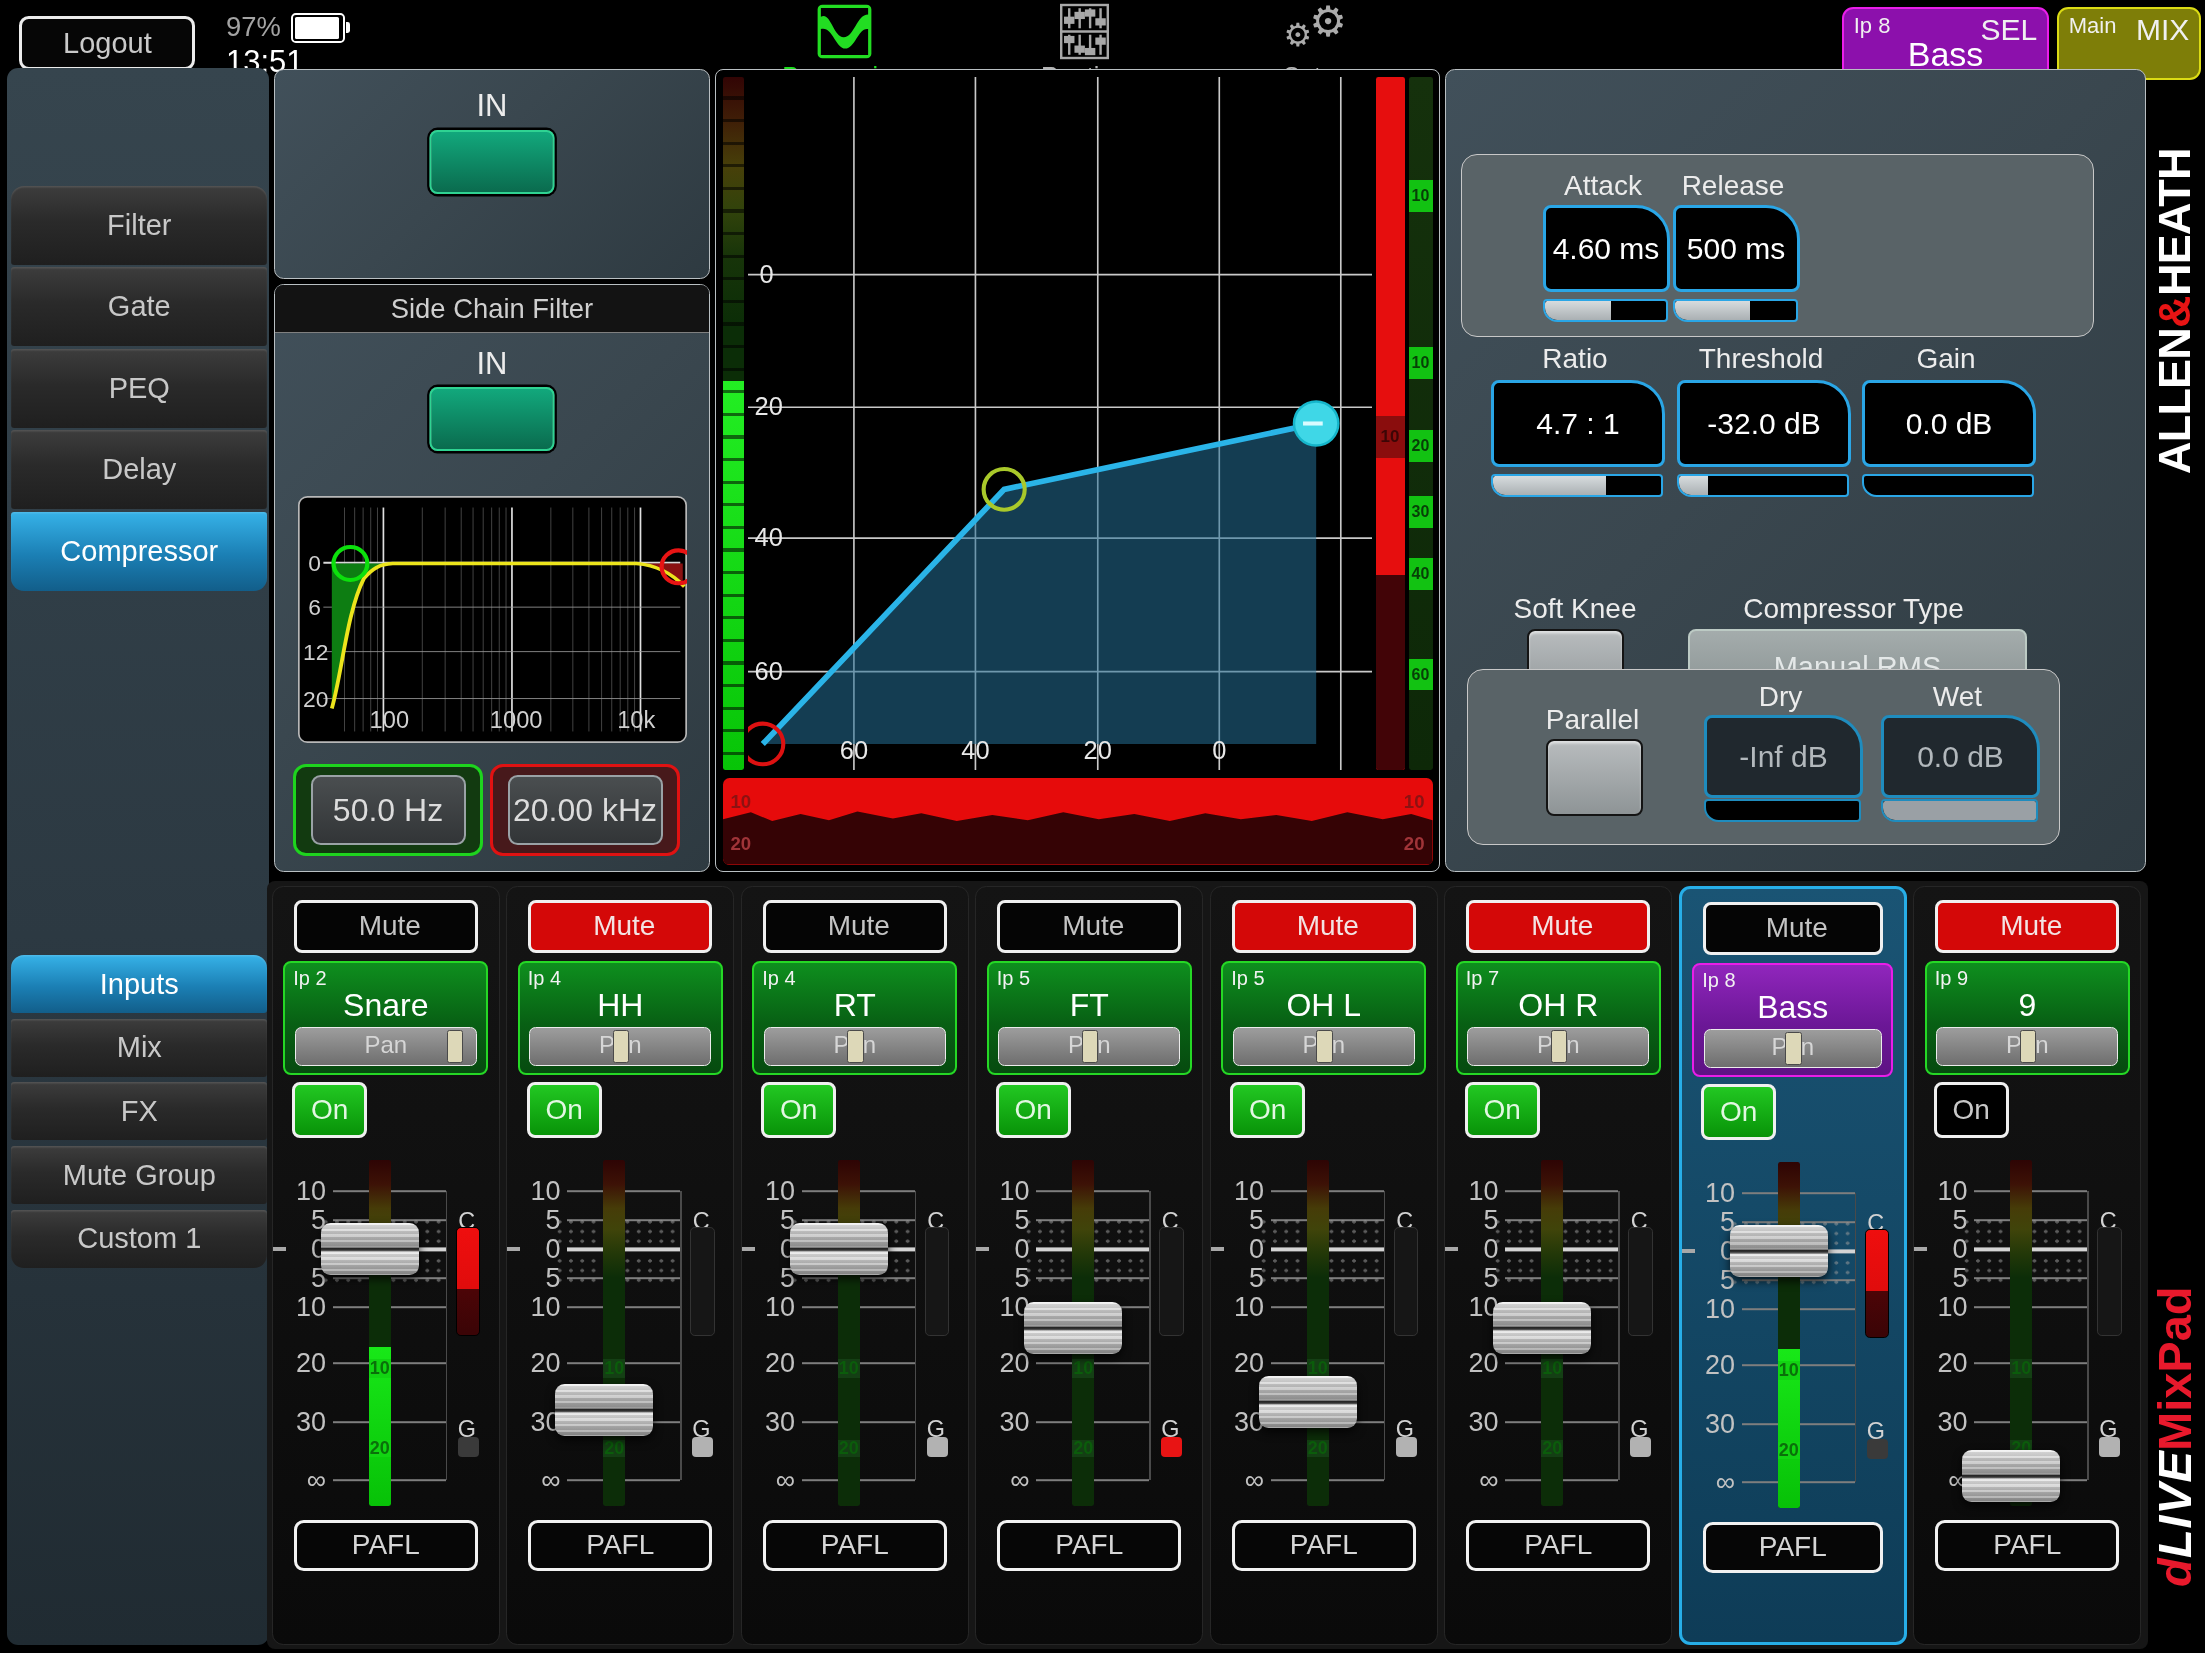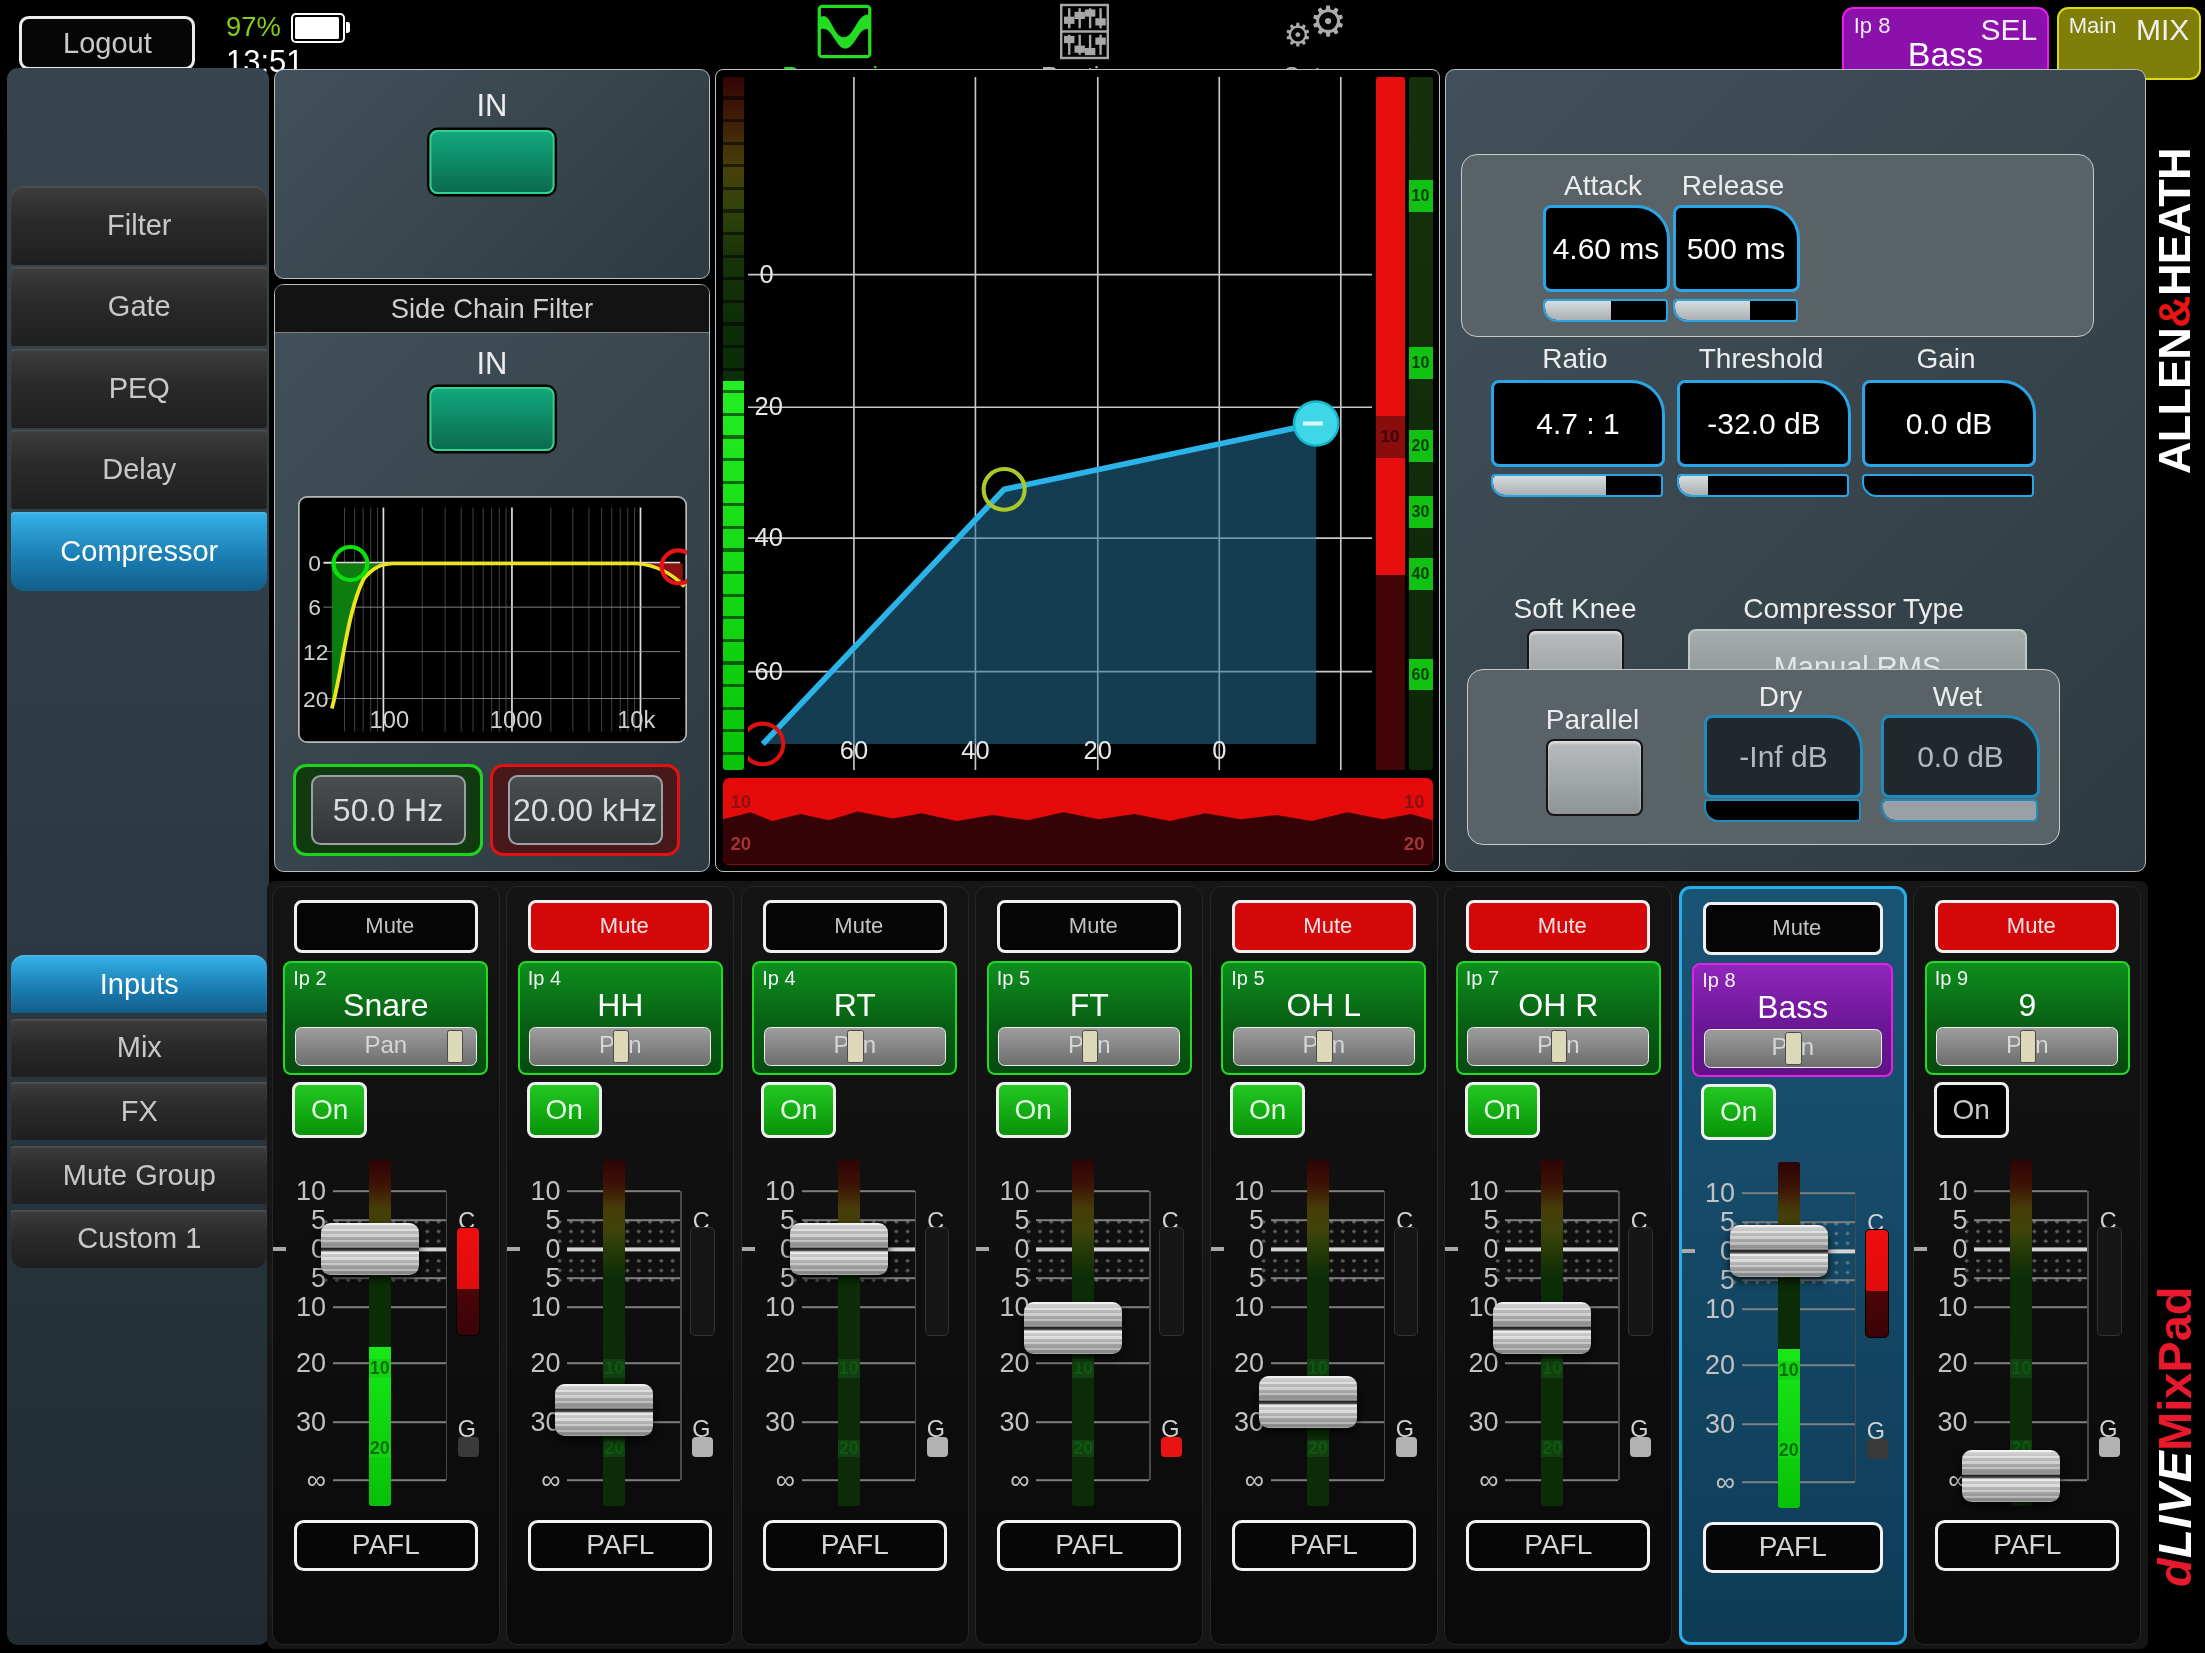--- a/index.html
+++ b/index.html
@@ -2,21 +2,21 @@
 <html style="font-size:13px"><head>
 <meta charset="utf-8">
 <style>
   html,body{margin:0;padding:0;background:#000;}
   #app{position:relative;width:2205px;height:1653px;background:#000;overflow:hidden;
        font-family:"Liberation Sans",sans-serif;color:#e8e8e8;}
   
   #topbar{position:absolute;left:0;top:0;width:100%;height:81px;background:#000;}
   .logout{position:absolute;left:19.4px;top:16px;width:170px;height:48px;border:3.2px solid #ececec;
       border-radius:9.7px;background:#060606;color:#c9c9c9;font-size:29px;display:flex;align-items:center;justify-content:center;}
-  .batt-pct{position:absolute;left:226px;top:11.3px;font-size:27.4px;color:#84cc16;}
+  .batt-pct{position:absolute;left:226px;top:11.3px;font-size:27.4px;color:#a3a3a3;}
   .battery{position:absolute;left:291px;top:13px;width:50px;height:26px;border:2.4px solid #fff;border-radius:4.8px;}
   .battery .fill{position:absolute;left:2.4px;top:2.4px;bottom:2.4px;width:88%;background:#fff;border-radius:1.6px;}
   .battery .tip{position:absolute;right:-7.3px;top:6.5px;width:4.8px;height:11.3px;background:#fff;border-radius:0 2.4px 2.4px 0;}
   .clock{position:absolute;left:226px;top:44px;font-size:31px;color:#fff;}
   .tab{position:absolute;top:3.2px;width:178px;text-align:center;cursor:pointer;}
   .tab .ic{height:57px;display:flex;align-items:center;justify-content:center;}
   .tab .lbl{font-size:25px;color:#b4b4b4;margin-top:1.6px;}
   .tab.active .lbl{color:#1fe01f;}
   .gear-wrap{position:relative;width:65px;height:57px;color:#ababab;}
   .gear-a{position:absolute;right:1.6px;top:-6.5px;font-size:42px;}
@@ -95,21 +95,21 @@
       box-shadow:inset 0 2.4px 2.4px rgba(255,255,255,.55);cursor:pointer;}
   .type-btn{position:absolute;background:linear-gradient(180deg,#a4acac 0%,#879090 100%);border:2.4px solid #bccac4;border-radius:8px;
       display:flex;align-items:center;justify-content:center;font-size:29px;color:#e4e8e8;cursor:pointer;}
   
   #strips{position:absolute;left:267px;top:881px;width:1881px;height:768px;background:#161616;border-radius:8px;
       display:flex;gap:6.5px;padding:4.8px;box-sizing:border-box;}
   .strip{position:relative;width:228px;height:759px;border-radius:11.3px;
       background:linear-gradient(180deg,#141414 0%,#0a0a0a 100%);border:1.6px solid #262626;box-sizing:border-box;}
   .strip.selected{background:linear-gradient(180deg,#1a5474 0%,#0e3c57 100%);border:3.2px solid #27aee8;}
   .mute-btn{position:absolute;left:21px;right:21px;top:13px;height:47px;border:3.2px solid #f0f0f0;border-radius:8px;
-      background:#050505;color:#c4c4c4;font-size:22px;display:flex;align-items:center;justify-content:center;cursor:pointer;padding-left:8px;}
+      background:#050505;color:#c4c4c4;font-size:28px;display:flex;align-items:center;justify-content:center;cursor:pointer;padding-left:8px;}
   .strip.muted .mute-btn{background:#d40808;color:#f3e3e3;}
   .name-box{position:absolute;left:10.5px;right:10.5px;top:74px;height:110px;border-radius:8px;border:2.4px solid #25d825;
       background:linear-gradient(180deg,#0e8f1e 0%,#086014 55%,#064a0f 100%);cursor:pointer;}
   .strip.purple .name-box{border-color:#e81ee8;background:linear-gradient(180deg,#9026bc 0%,#6b1796 55%,#5e1384 100%);}
   .chan-id{position:absolute;left:8px;top:4px;font-size:20px;color:#f2f2f2;}
   .chan-name{position:absolute;left:0;right:0;top:24px;text-align:center;font-size:32px;color:#fff;}
   .pan{position:absolute;left:9.7px;right:9.7px;bottom:6.5px;height:37px;border:1.6px solid #ececec;border-radius:6.5px;
       background:linear-gradient(180deg,#9d9d9d,#6e6e6e);cursor:pointer;}
   .pan-label{position:absolute;left:0;right:0;top:3.2px;text-align:center;font-size:24px;color:#d6d6d6;}
   .pan-handle{position:absolute;top:1.6px;width:14.5px;height:31px;background:#ddd8b8;border:0.8px solid #4a4a4a;border-radius:2.4px;

